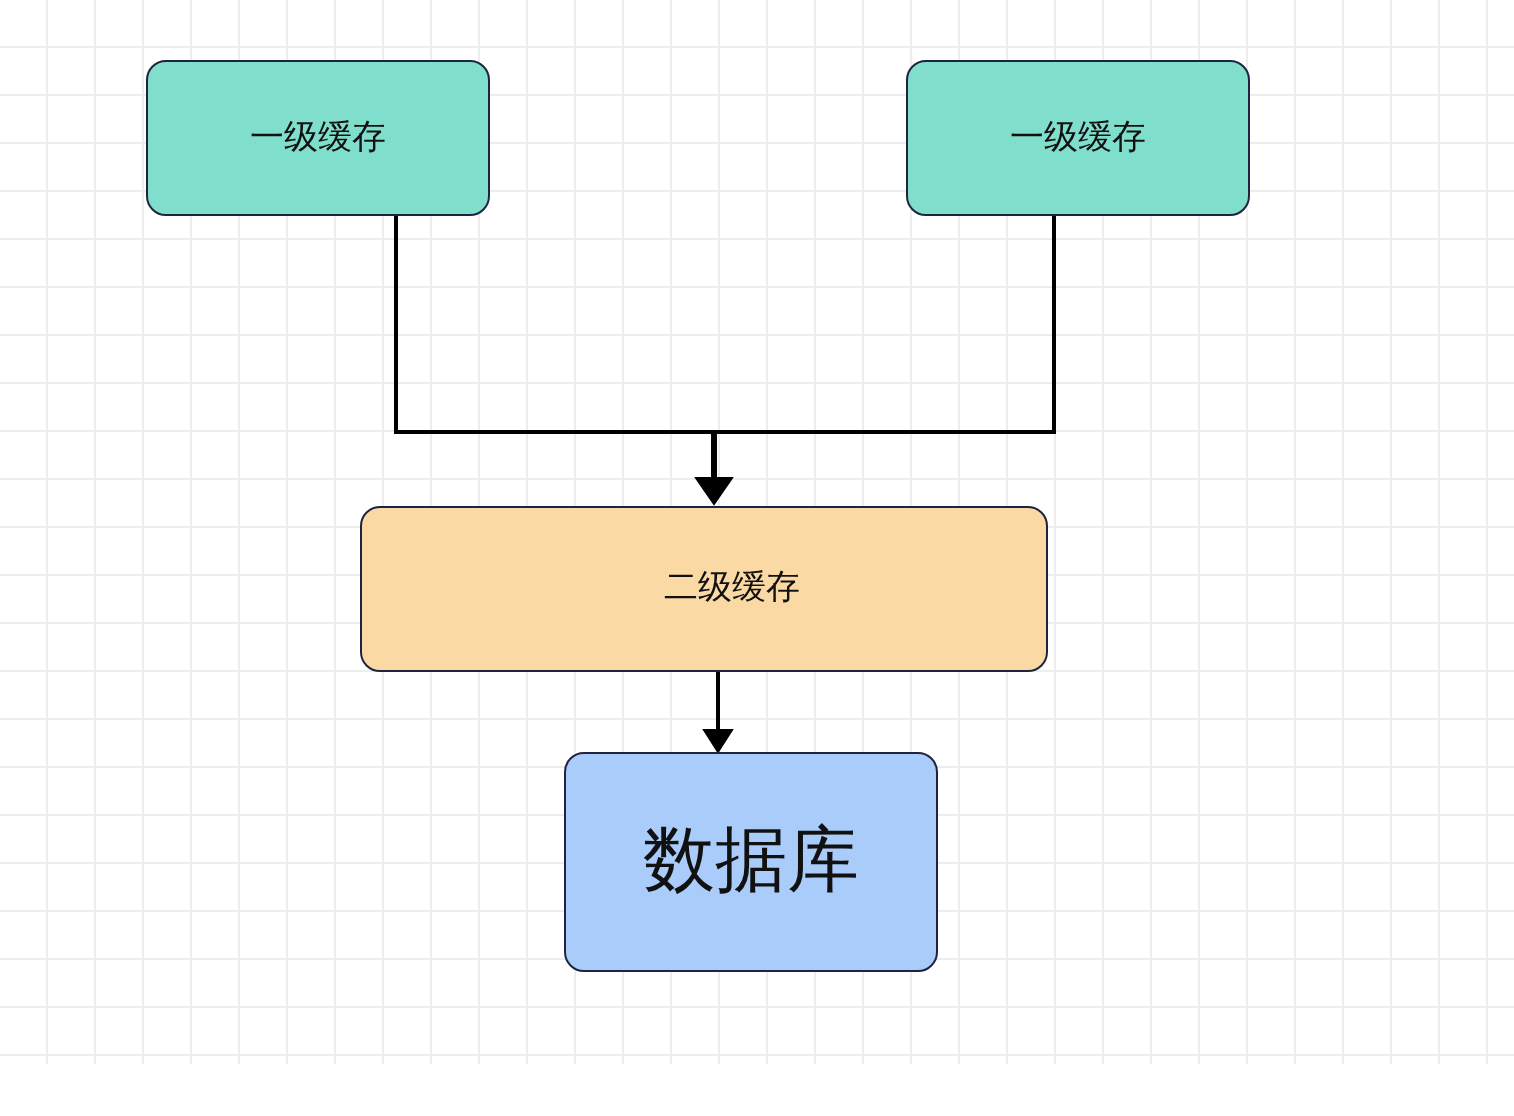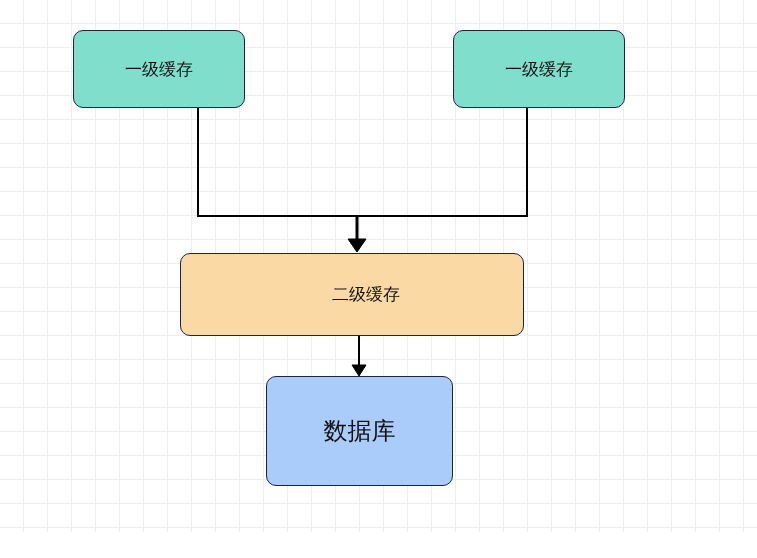--- a/index.html
+++ b/index.html
@@ -56,21 +56,22 @@
     background: #80decd;
     font-size: 17px;
   }
   .node-l2 {
     background: #fbd9a5;
     font-size: 17px;
     padding-left: 28px;
   }
   .node-db {
     background: #aaccfa;
-    font-size: 24px;
+    font-size: 36px;
+    margin-left: 16px;
   }
   #n-l1-left  { left: 73px;  top: 30px;  width: 172px; height: 78px; }
   #n-l1-right { left: 453px; top: 30px;  width: 172px; height: 78px; }
   #n-l2       { left: 180px; top: 253px; width: 344px; height: 83px; }
   #n-db       { left: 266px; top: 376px; width: 187px; height: 110px; }
   .node-label {
     pointer-events: none;
     white-space: nowrap;
   }
 </style>

